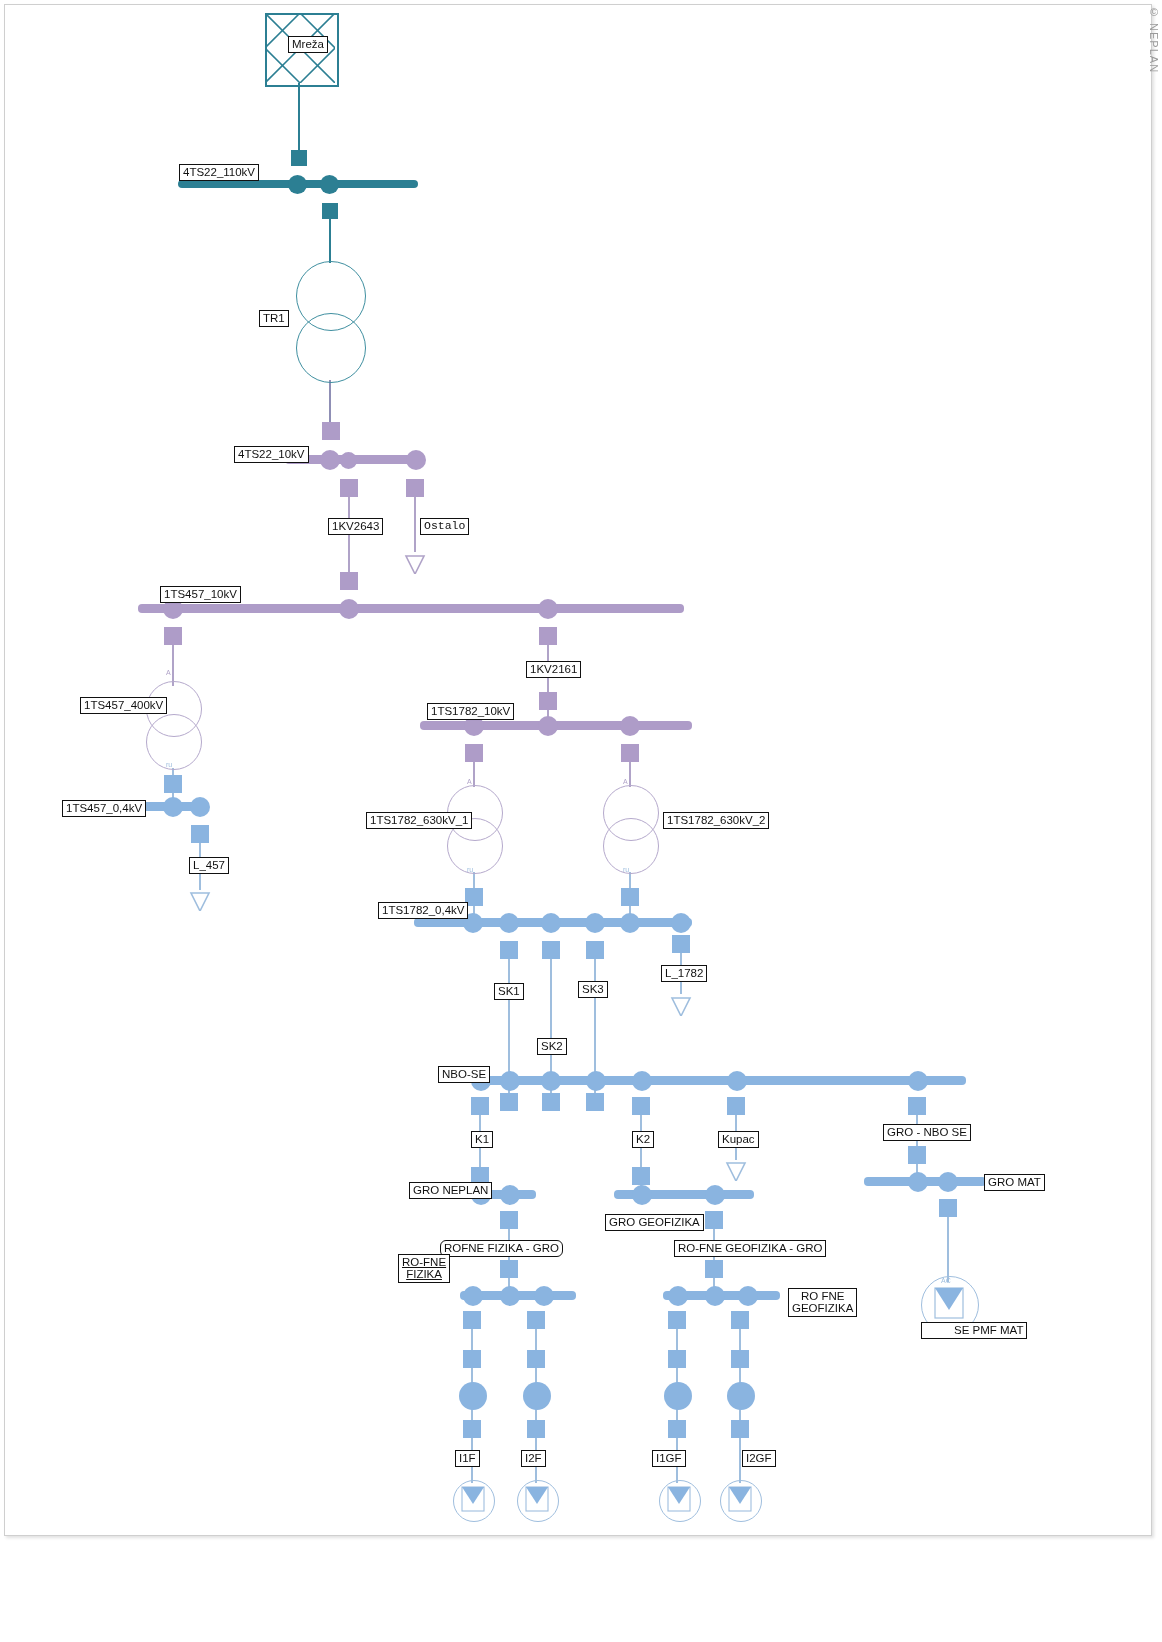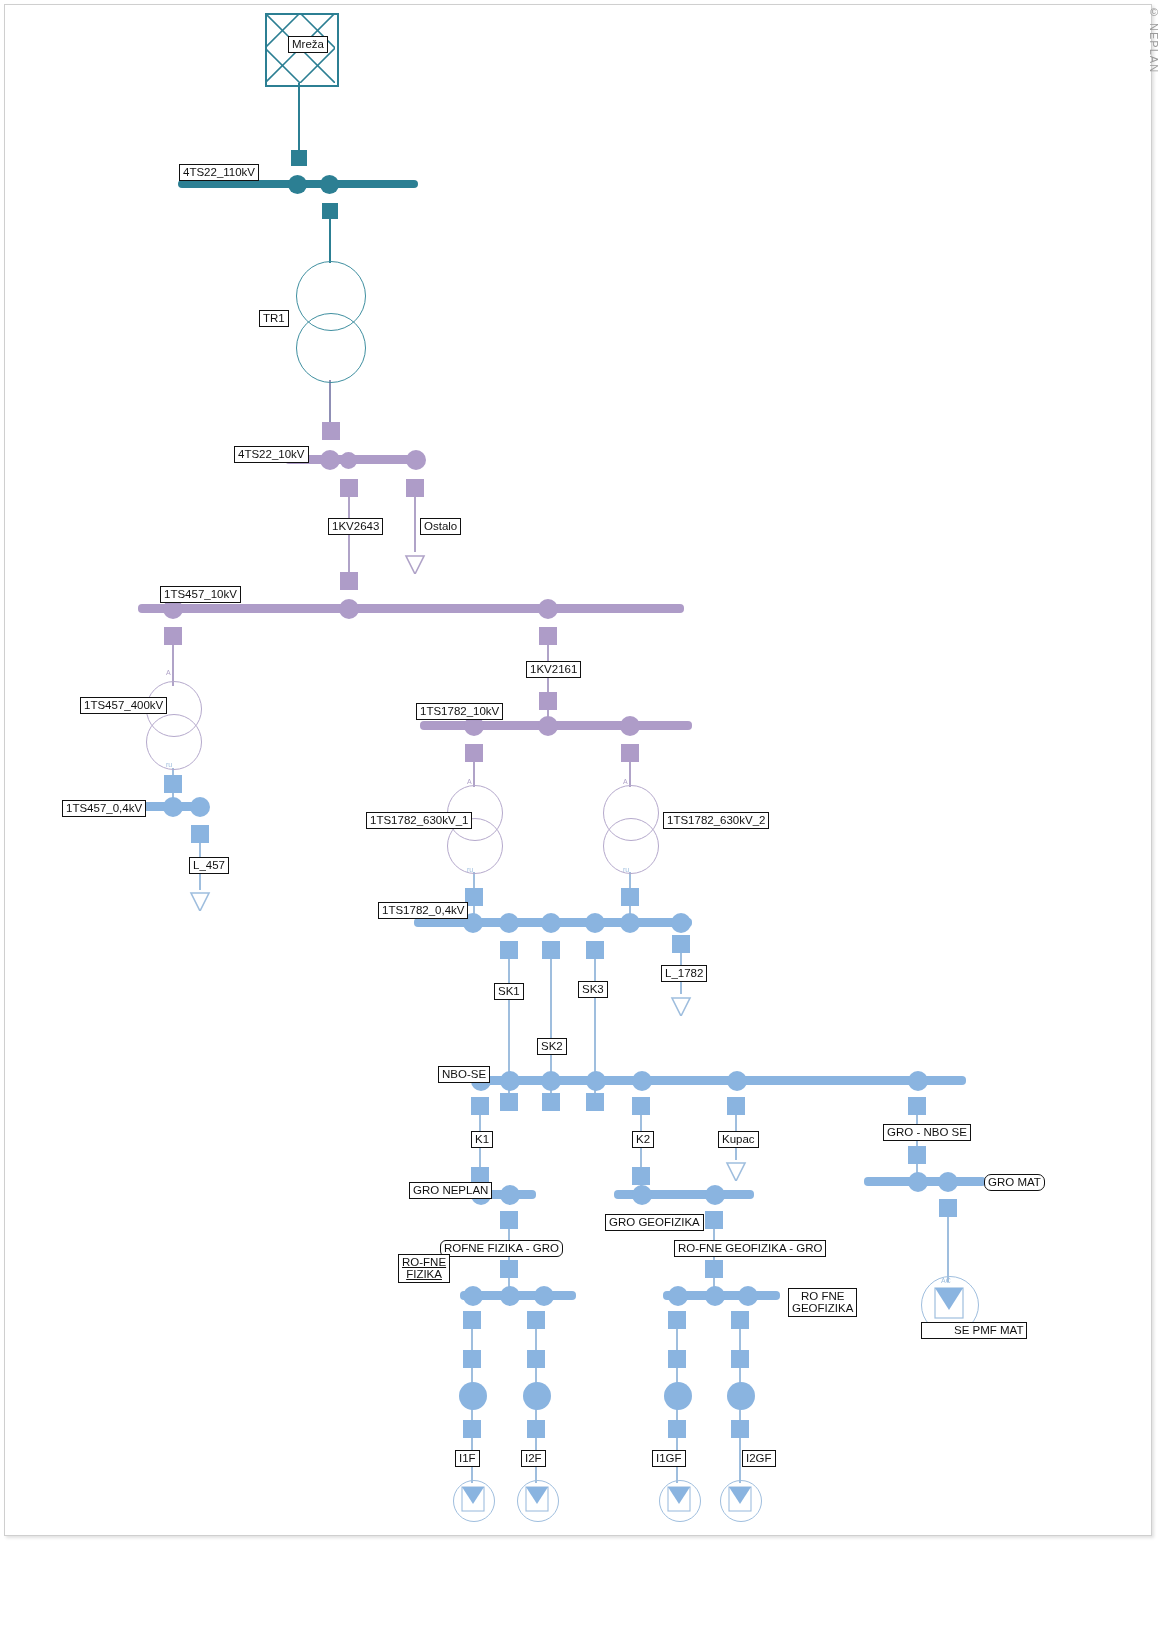--- a/index.html
+++ b/index.html
@@ -62,21 +62,21 @@
   <div class="node" style="left:406px;top:450px;width:20px;height:20px;background:#ae9cc8;"></div>
   <div class="lbl" style="left:234px;top:446px;">4TS22_10kV</div>
 
   <div class="sw" style="left:340px;top:479px;width:18px;height:18px;background:#ae9cc8;"></div>
   <div class="wire" style="left:348px;top:496px;width:2px;height:80px;background:#b0a3c8;"></div>
   <div class="lbl" style="left:328px;top:518px;">1KV2643</div>
   <div class="sw" style="left:340px;top:572px;width:18px;height:18px;background:#ae9cc8;"></div>
 
   <div class="sw" style="left:406px;top:479px;width:18px;height:18px;background:#ae9cc8;"></div>
   <div class="wire" style="left:414px;top:496px;width:2px;height:56px;background:#b0a3c8;"></div>
-  <div class="lbl" style="left:420px;top:518px;">Ostalo</div>
+  <div class="lbl" style="left:420px;top:518px;font-family:Liberation Mono, monospace;">Ostalo</div>
   <svg class="arrowwrap" style="left:403px;top:548px;" width="24" height="26">
     <polygon points="12,26 3,8 21,8" fill="none" stroke="#b0a3c8" stroke-width="1.6"></polygon>
   </svg>
 
   <div class="bus" style="left:138px;top:604px;width:546px;height:9px;background:#ae9cc8;"></div>
   <div class="node" style="left:163px;top:599px;width:20px;height:20px;background:#ae9cc8;"></div>
   <div class="node" style="left:339px;top:599px;width:20px;height:20px;background:#ae9cc8;"></div>
   <div class="node" style="left:538px;top:599px;width:20px;height:20px;background:#ae9cc8;"></div>
   <div class="lbl" style="left:160px;top:586px;">1TS457_10kV</div>
 
@@ -105,21 +105,21 @@
 
   <div class="sw" style="left:539px;top:627px;width:18px;height:18px;background:#ae9cc8;"></div>
   <div class="wire" style="left:547px;top:644px;width:2px;height:74px;background:#b0a3c8;"></div>
   <div class="lbl" style="left:526px;top:661px;">1KV2161</div>
   <div class="sw" style="left:539px;top:692px;width:18px;height:18px;background:#ae9cc8;"></div>
 
   <div class="bus" style="left:420px;top:721px;width:272px;height:9px;background:#ae9cc8;"></div>
   <div class="node" style="left:464px;top:716px;width:20px;height:20px;background:#ae9cc8;"></div>
   <div class="node" style="left:538px;top:716px;width:20px;height:20px;background:#ae9cc8;"></div>
   <div class="node" style="left:620px;top:716px;width:20px;height:20px;background:#ae9cc8;"></div>
-  <div class="lbl" style="left:416px;top:703px;">1TS1782_10kV</div>
+  <div class="lbl" style="left:427px;top:703px;">1TS1782_10kV</div>
 
   <div class="sw" style="left:465px;top:744px;width:18px;height:18px;background:#ae9cc8;"></div>
   <div class="wire" style="left:473px;top:761px;width:2px;height:26px;background:#b0a3c8;"></div>
   <div style="position:absolute;left:467px;top:778px;font-size:7px;color:#b0a3c8;">A</div>
   <div class="circ" style="left:447px;top:785px;width:54px;height:54px;border:1.3px solid #b5a9cc;"></div>
   <div class="circ" style="left:447px;top:818px;width:54px;height:54px;border:1.3px solid #b5a9cc;"></div>
   <div class="lbl" style="left:366px;top:812px;">1TS1782_630kV_1</div>
   <div style="position:absolute;left:467px;top:866px;font-size:7px;color:#9fbede;">ru</div>
   <div class="wire" style="left:473px;top:872px;width:2px;height:18px;background:#9fbede;"></div>
   <div class="sw" style="left:465px;top:888px;width:18px;height:18px;background:#8ab4e0;"></div>
@@ -195,21 +195,21 @@
   </svg>
 
   <div class="sw" style="left:908px;top:1097px;width:18px;height:18px;background:#8ab4e0;"></div>
   <div class="wire" style="left:916px;top:1114px;width:2px;height:62px;background:#9fbede;"></div>
   <div class="lbl" style="left:883px;top:1124px;">GRO - NBO SE</div>
   <div class="sw" style="left:908px;top:1146px;width:18px;height:18px;background:#8ab4e0;"></div>
 
   <div class="bus" style="left:864px;top:1177px;width:122px;height:9px;background:#8ab4e0;"></div>
   <div class="node" style="left:908px;top:1172px;width:20px;height:20px;background:#8ab4e0;"></div>
   <div class="node" style="left:938px;top:1172px;width:20px;height:20px;background:#8ab4e0;"></div>
-  <div class="lbl" style="left:984px;top:1174px;border-radius:7px;">GRO MAT</div>
+  <div class="lbl" style="left:984px;top:1174px;">GRO MAT</div>
 
   <div class="sw" style="left:939px;top:1199px;width:18px;height:18px;background:#8ab4e0;"></div>
   <div class="wire" style="left:947px;top:1216px;width:2px;height:66px;background:#9fbede;"></div>
   <div class="circ" style="left:921px;top:1276px;width:56px;height:56px;border:1.4px solid #9fbede;"></div>
   <div style="position:absolute;left:941px;top:1277px;font-size:7px;color:#9fbede;z-index:18;">AC</div>
   <svg style="position:absolute;left:931px;top:1286px;z-index:18;" width="36" height="40">
     <rect x="4" y="2" width="28" height="30" fill="none" stroke="#9fbede" stroke-width="1.2"></rect>
     <polygon points="4,2 32,2 18,24" fill="#8ab4e0"></polygon>
   </svg>
   <div class="lbl" style="left:921px;top:1322px;padding-left:32px;">SE PMF MAT</div>

